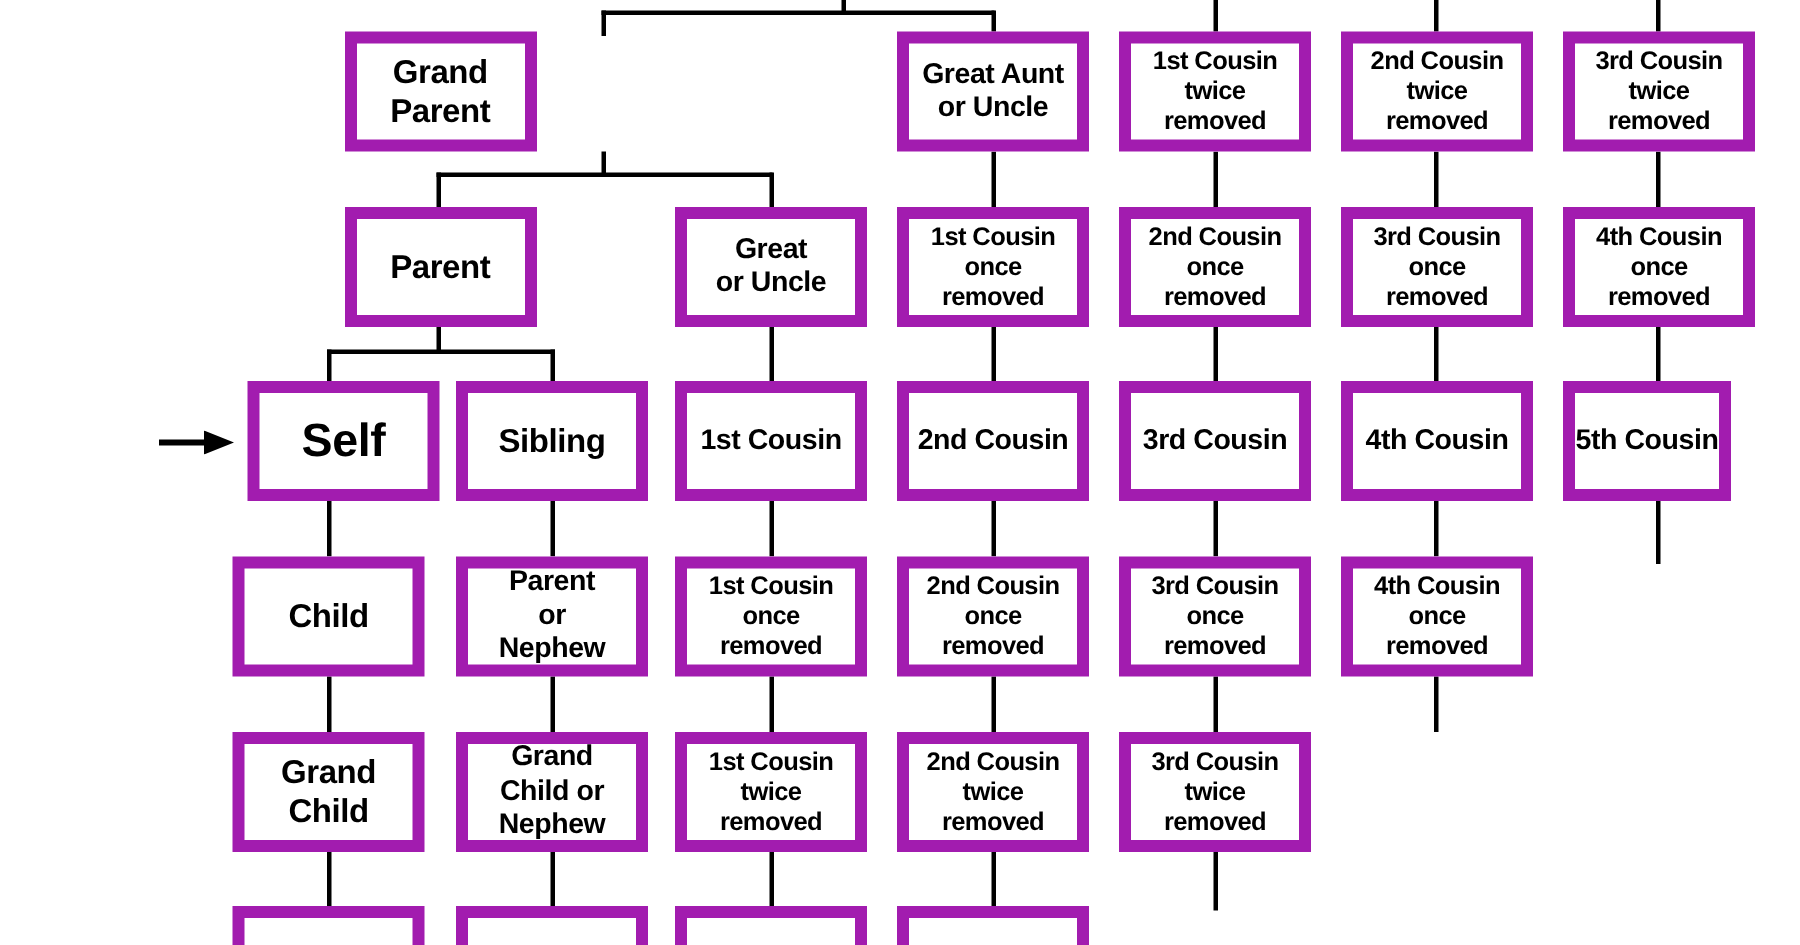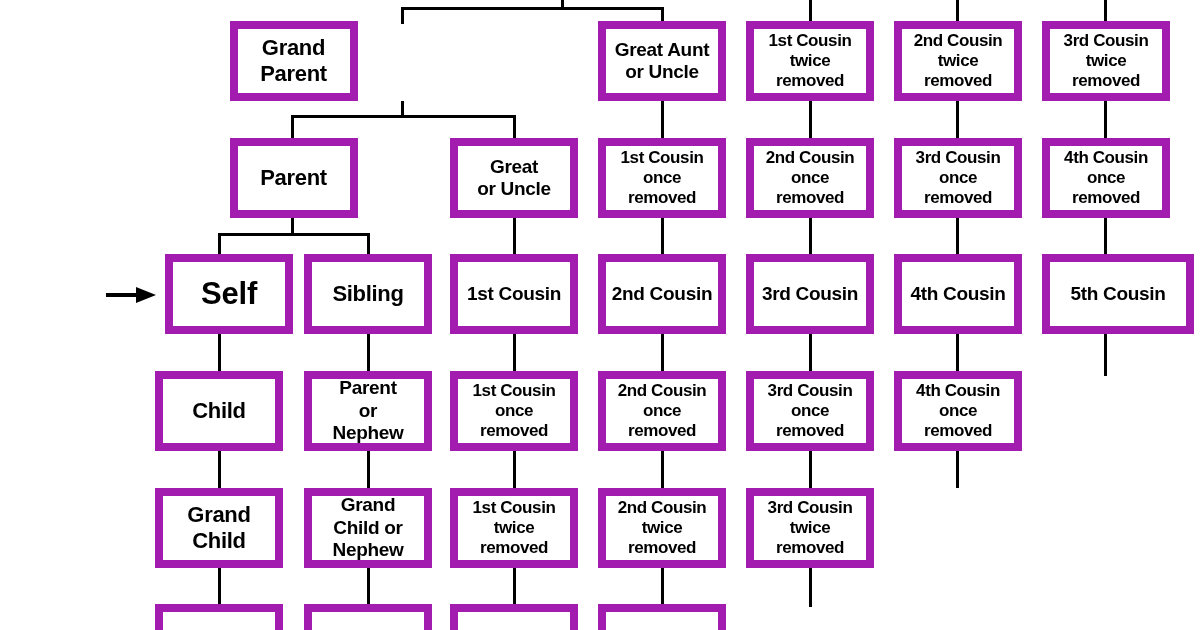--- a/index.html
+++ b/index.html
@@ -198,21 +198,21 @@
       </div>
       <div class="node sz-md" style="left: 598px; top: 254px; width: 128px; height: 80px;">
         <span class="ln">2nd Cousin</span>
       </div>
       <div class="node sz-md" style="left: 746px; top: 254px; width: 128px; height: 80px;">
         <span class="ln">3rd Cousin</span>
       </div>
       <div class="node sz-md" style="left: 894px; top: 254px; width: 128px; height: 80px;">
         <span class="ln">4th Cousin</span>
       </div>
-      <div class="node sz-md" style="left: 1042px; top: 254px; width: 152px; height: 80px;">
+      <div class="node sz-md" style="left: 1042px; top: 254px; width: 112px; height: 80px;">
         <span class="ln">5th Cousin</span>
       </div>
       <div class="node sz-lg" style="left: 155px; top: 371px; width: 128px; height: 80px;">
         <span class="ln">Child</span>
       </div>
       <div class="node sz-md" style="left: 304px; top: 371px; width: 128px; height: 80px;">
         <span class="ln">Parent</span>
         <span class="ln">or</span>
         <span class="ln">Nephew</span>
       </div>

